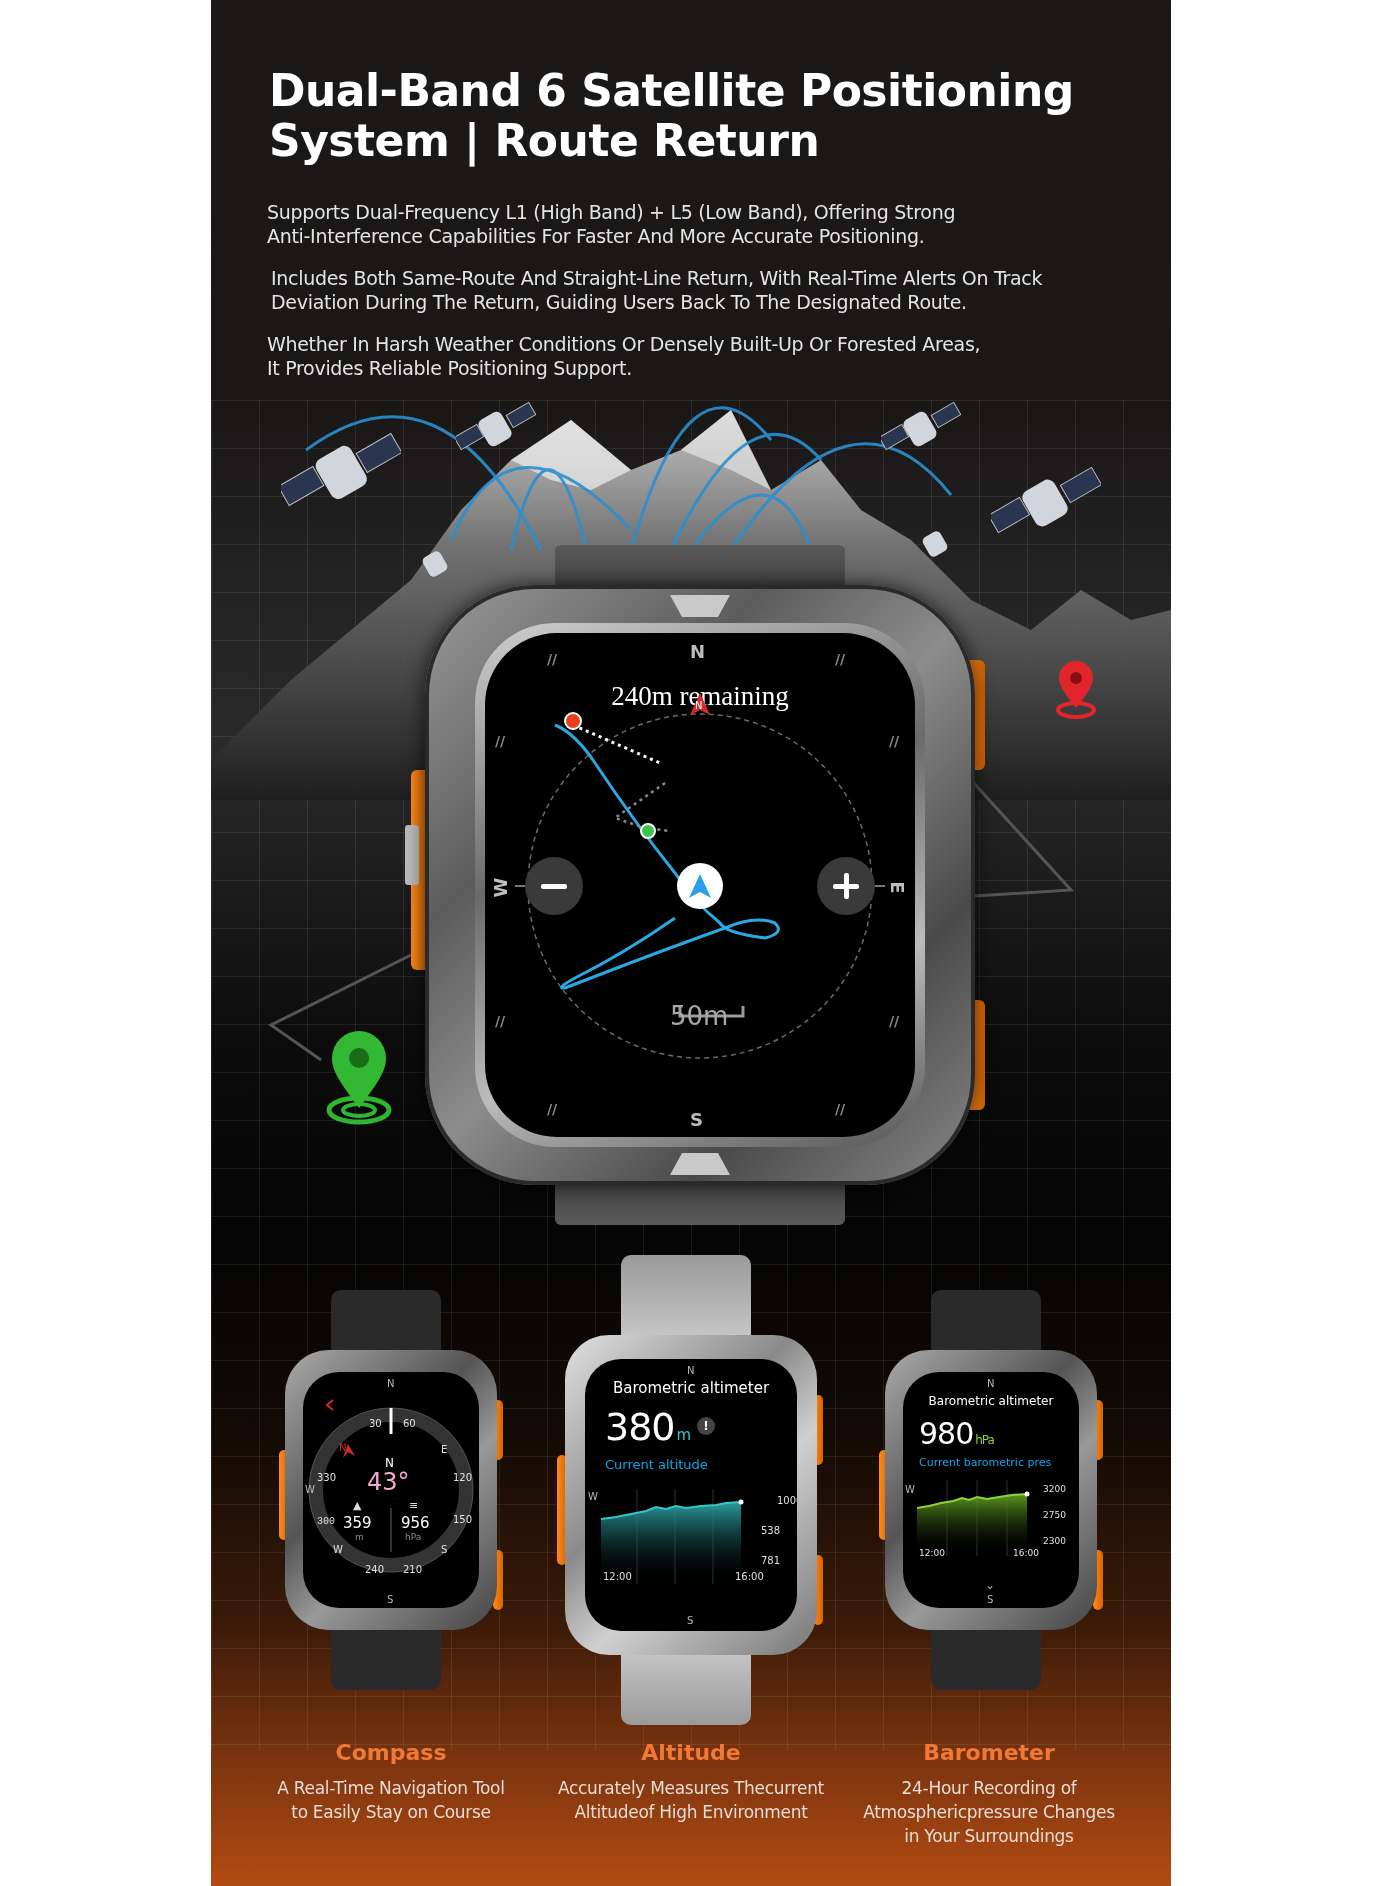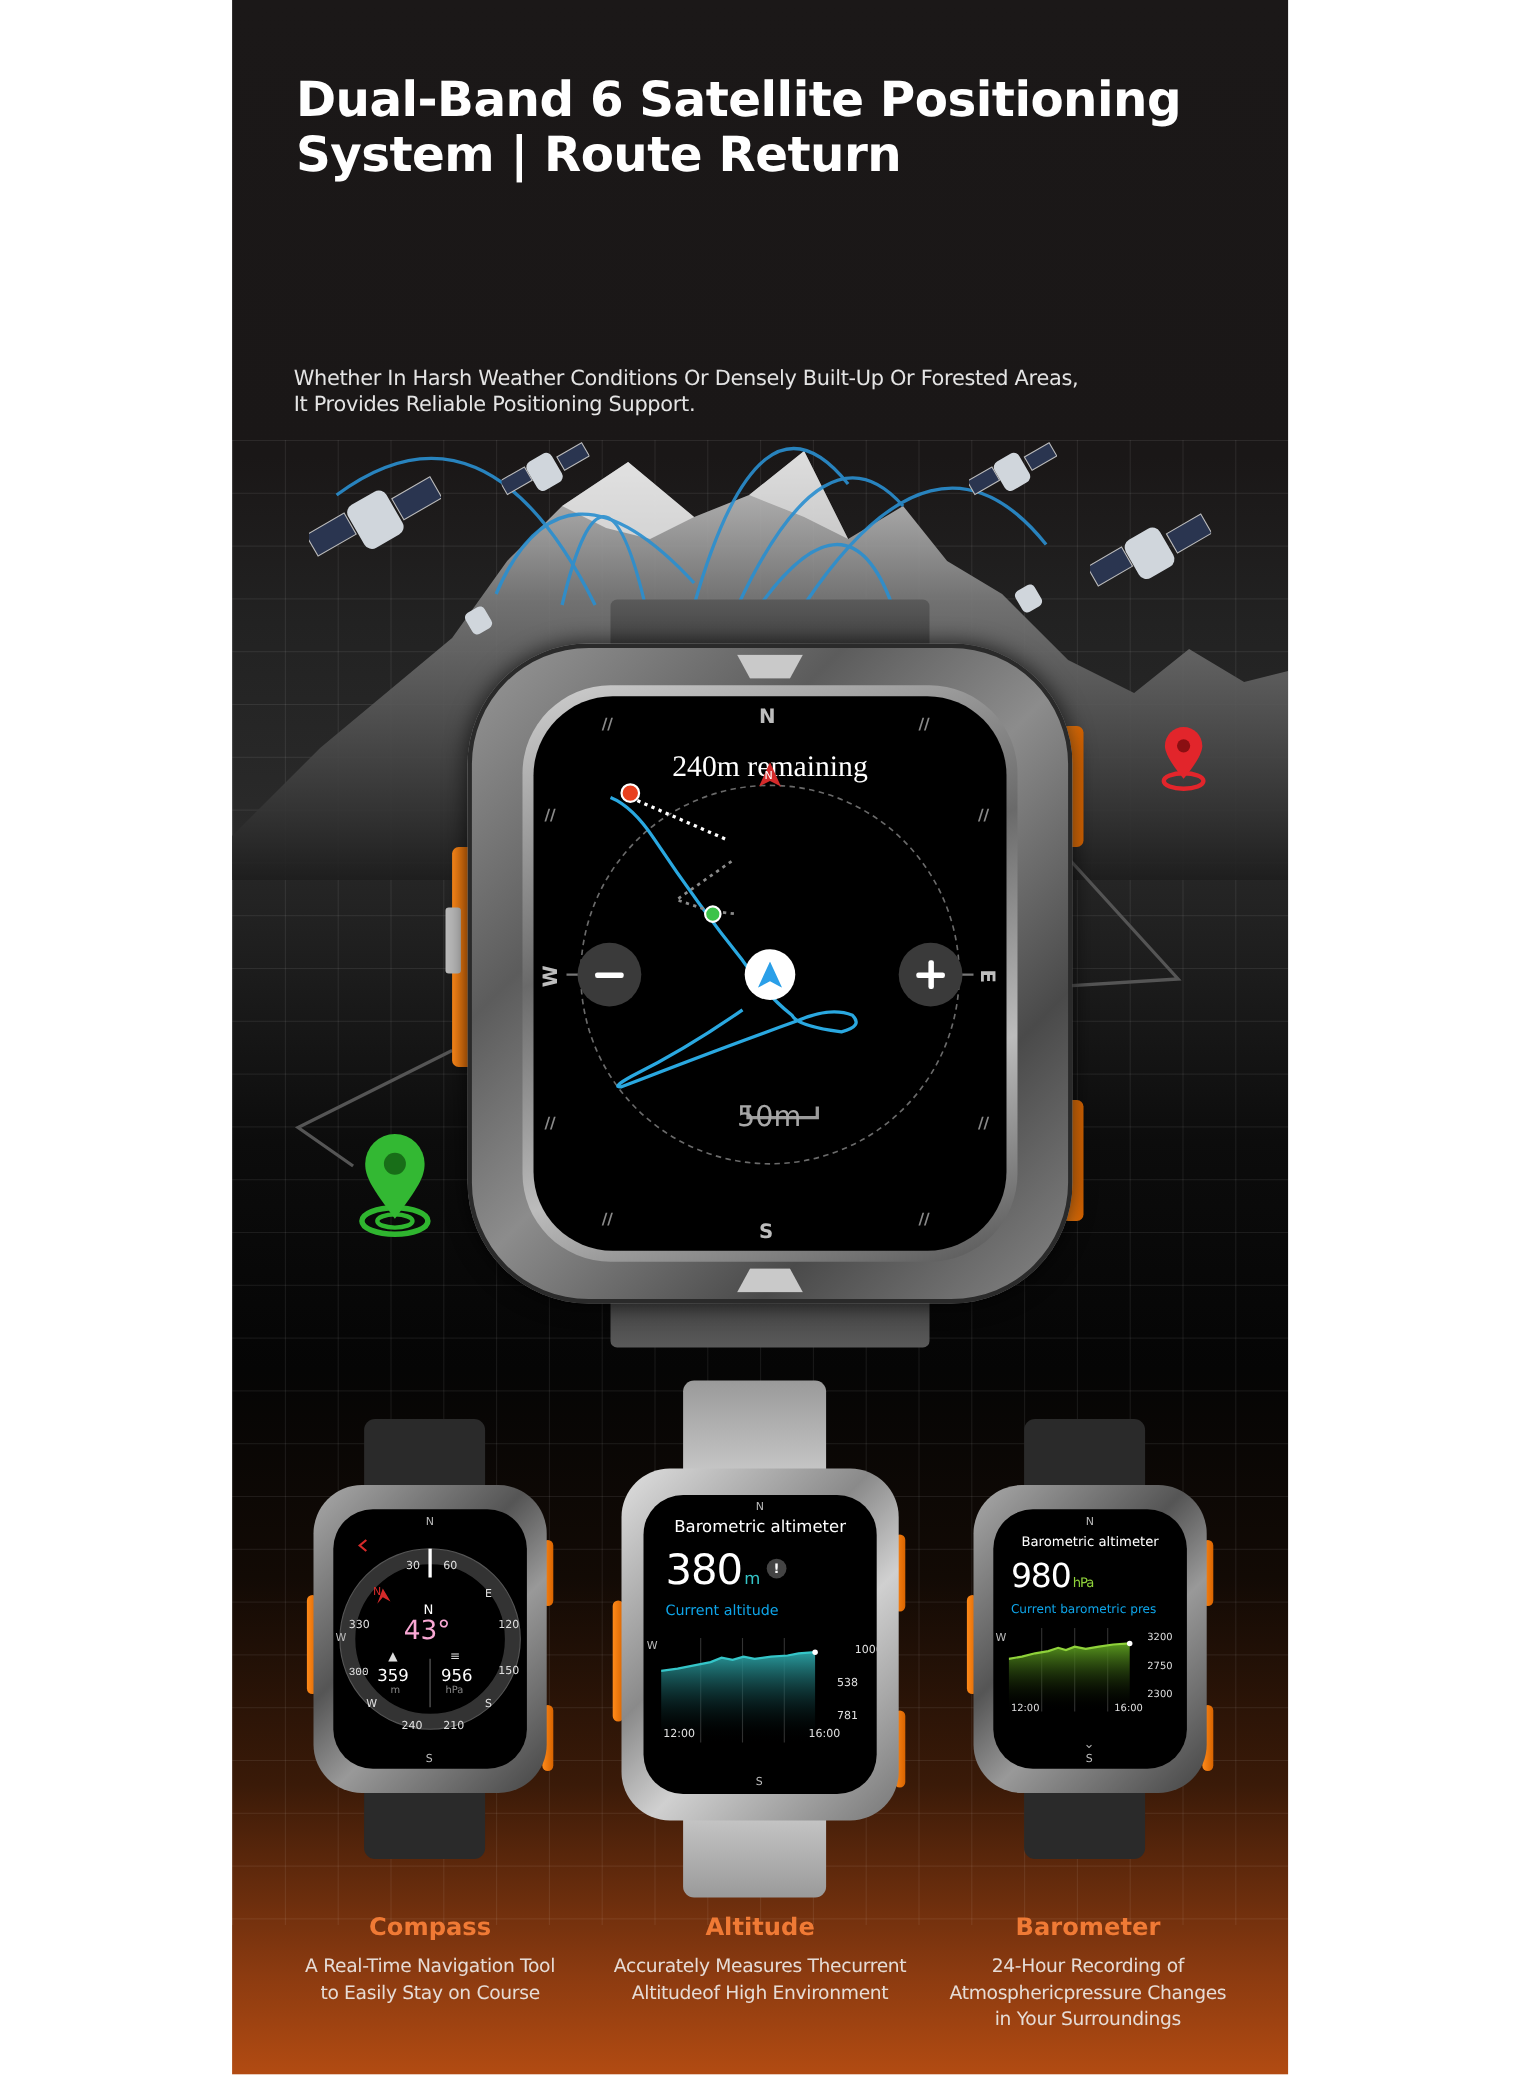--- a/index.html
+++ b/index.html
@@ -85,20 +85,28 @@
 <body>
 
 <div id="poster">
   <div class="grid"></div>
 
   <div class="title">
     <div>Dual-Band 6 Satellite Positioning</div>
     <div>System | Route Return</div>
   </div>
 
+  <div class="para" style="top:200px;">
+    <div>Supports Dual-Frequency L1 (High Band) + L5 (Low Band), Offering Strong</div>
+    <div>Anti-Interference Capabilities For Faster And More Accurate Positioning.</div>
+  </div>
+  <div class="para" style="top:266px; left:60px;">
+    <div>Includes Both Same-Route And Straight-Line Return, With Real-Time Alerts On Track</div>
+    <div>Deviation During The Return, Guiding Users Back To The Designated Route.</div>
+  </div>
   <div class="para" style="top:332px;">
     <div>Whether In Harsh Weather Conditions Or Densely Built-Up Or Forested Areas,</div>
     <div>It Provides Reliable Positioning Support.</div>
   </div>
 
   <svg class="mountain-svg" viewBox="0 0 960 420">
     <defs>
       <linearGradient id="mtn" x1="0" y1="0" x2="0" y2="1">
         <stop offset="0" stop-color="#d8d8d8"></stop>
         <stop offset="0.35" stop-color="#7a7a7a"></stop>

